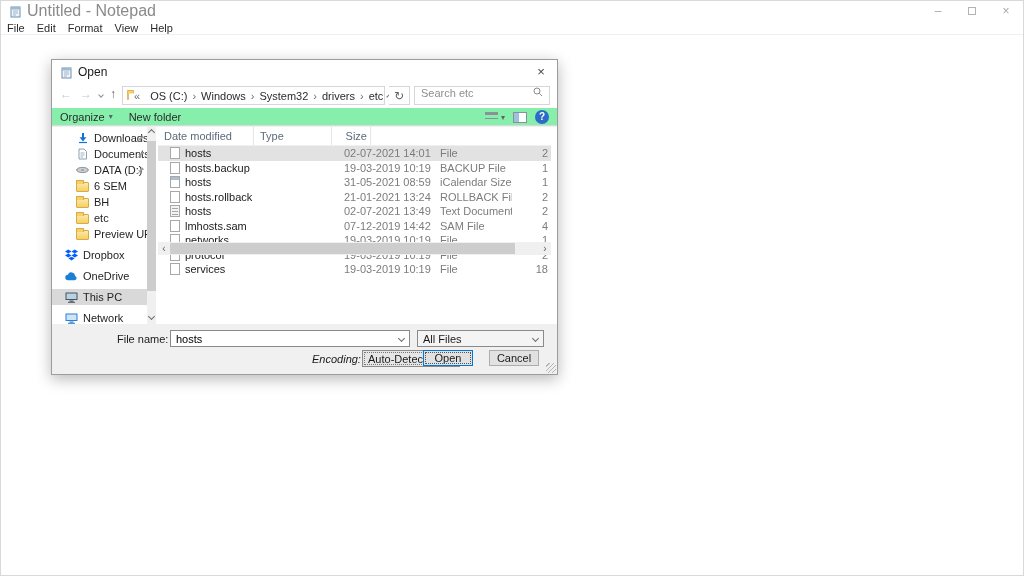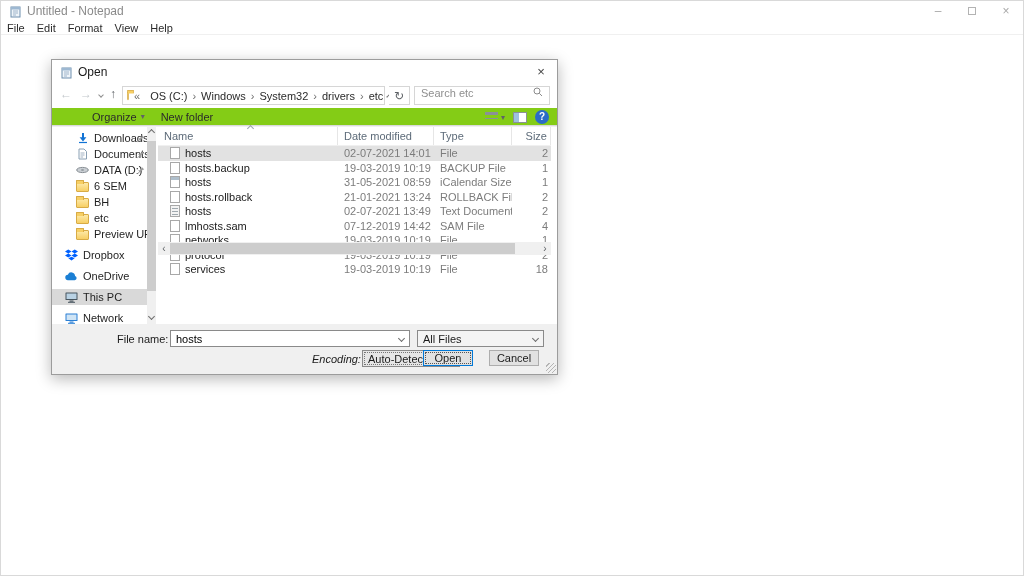--- a/index.html
+++ b/index.html
@@ -3,21 +3,21 @@
 <meta charset="utf-8">
 <style>
   * { box-sizing: border-box; margin: 0; padding: 0; }
   html,body { width:1024px; height:576px; overflow:hidden; background:#fff;
     font-family:"Liberation Sans","DejaVu Sans",sans-serif; font-size:11px; color:#1a1a1a; }
   .window { position:absolute; inset:0; background:#fff; border:1px solid #d9d9d9; }
 
   
   .titlebar { position:absolute; top:0; left:0; right:0; height:20px; background:#fff; display:flex; align-items:center; }
   .titlebar .app-ic { margin:0 5px 0 8px; width:13px; height:13px; }
-  .titlebar .title { color:#8a8a8a; font-size:12px; }
+  .titlebar .title { color:#8a8a8a; font-size:16px; }
   .win-controls { position:absolute; right:0; top:0; height:20px; display:flex; }
   .win-btn { width:34px; height:20px; display:flex; align-items:center; justify-content:center; color:#a9a9a9; font-size:12px; }
   .maxbox { width:8px; height:8px; border:1px solid #b3b3b3; }
   .menubar { position:absolute; top:20px; left:0; right:0; height:14px; display:flex; background:#fff; border-bottom:1px solid #f0f0f0; }
   .menu-item { padding:0 6px; color:#2b2b2b; line-height:14px; }
 
   
   .dialog { position:absolute; left:50px; top:58px; width:507px; height:316px; background:#f0f0f0;
     border:1px solid #9c9c9c; box-shadow:0 4px 14px rgba(0,0,0,.28); }
   .dlg-title { position:absolute; top:0; left:0; right:0; height:24px; background:#fff; display:flex; align-items:center; }
@@ -32,21 +32,21 @@
   .crumb-sep { color:#6d6d6d; font-size:11px; }
   .addr .spacer { flex:1; }
   .chev { display:inline-block; width:5px; height:5px; border-right:1px solid #6d6d6d; border-bottom:1px solid #6d6d6d; transform:rotate(45deg); }
   .chev.small { width:4px; height:4px; border-color:#8f8f8f; }
   .refresh-btn { position:absolute; left:337px; top:2px; width:21px; height:19px; border:1px solid #d6d6d6; border-left:none; display:flex; align-items:center; justify-content:center; color:#5f6367; font-size:12px; background:#fff; }
   .searchbox { position:absolute; left:362px; top:2px; width:136px; height:19px; background:#fff; border:1px solid #d6d6d6; display:flex; align-items:flex-start; }
   .searchbox input { flex:1; border:none; outline:none; padding:0 6px; font:inherit; color:#1a1a1a; min-width:0; background:transparent; }
   .searchbox input::placeholder { color:#8f8f8f; }
   .searchbox .mag { margin-right:6px; }
 
-  .dlg-toolbar { position:absolute; top:48px; left:0; right:0; height:18px; background:#84cc16; border-bottom:1px solid #dadada; display:flex; align-items:center;padding-left:32px; }
+  .dlg-toolbar { position:absolute; top:48px; left:0; right:0; height:18px; background:#86efac; border-bottom:1px solid #dadada; display:flex; align-items:center; }
   .tb-item { display:flex; align-items:center; gap:4px; padding:0 8px; color:#2b2b2b; }
   .tb-caret { color:#5f6367; font-size:8px; }
   .tb-right { position:absolute; right:8px; top:0; height:18px; display:flex; align-items:center; gap:8px; }
   .ic-viewlist { width:13px; height:10px; border-top:2px solid #8a9197; background:repeating-linear-gradient(#8a9197 0 1px, transparent 1px 4px); }
   .ic-preview { width:14px; height:11px; border:1px solid #8a9197; background:linear-gradient(90deg,#9ec1e0 0 5px,#fff 5px); }
   .ic-help { width:14px; height:14px; border-radius:50%; background:#2b6cc8; color:#fff; font-size:10px; font-weight:bold; text-align:center; line-height:14px; }
 
   .dlg-main { position:absolute; top:67px; left:0; right:0; height:231px; background:#fff; }
   .sidebar { position:absolute; left:0; top:0; width:95px; height:197px; background:#fff; overflow:hidden; padding-top:3px; }
   .side-item { display:flex; align-items:center; height:16px; padding-left:24px; position:relative; white-space:nowrap; }
@@ -289,21 +289,20 @@
             <span class="lbl">Network</span>
           </div>
         </div>
       <div class="side-scroll">
         <span class="chev scroll-arrow" style="top:3px;transform:rotate(-135deg);"></span>
         <span class="thumb"></span>
         <span class="chev scroll-arrow" style="bottom:5px;transform:rotate(45deg);"></span>
       </div>
       <div class="filelist">
         <div class="fcols">
-            <div class="fcol c-name"><span>Name</span><span class="chev sort" style="transform: rotate(-135deg); border-color: rgb(154, 164, 173);"></span></div>
             <div class="fcol c-date"><span>Date modified</span></div>
             <div class="fcol c-type"><span>Type</span></div>
             <div class="fcol c-size"><span>Size</span></div>
           </div>
         <div class="frows">
             <div class="frow selected">
               <div class="cell c-name">
                 <span class="fic"></span>
                 <span>hosts</span>
               </div>

